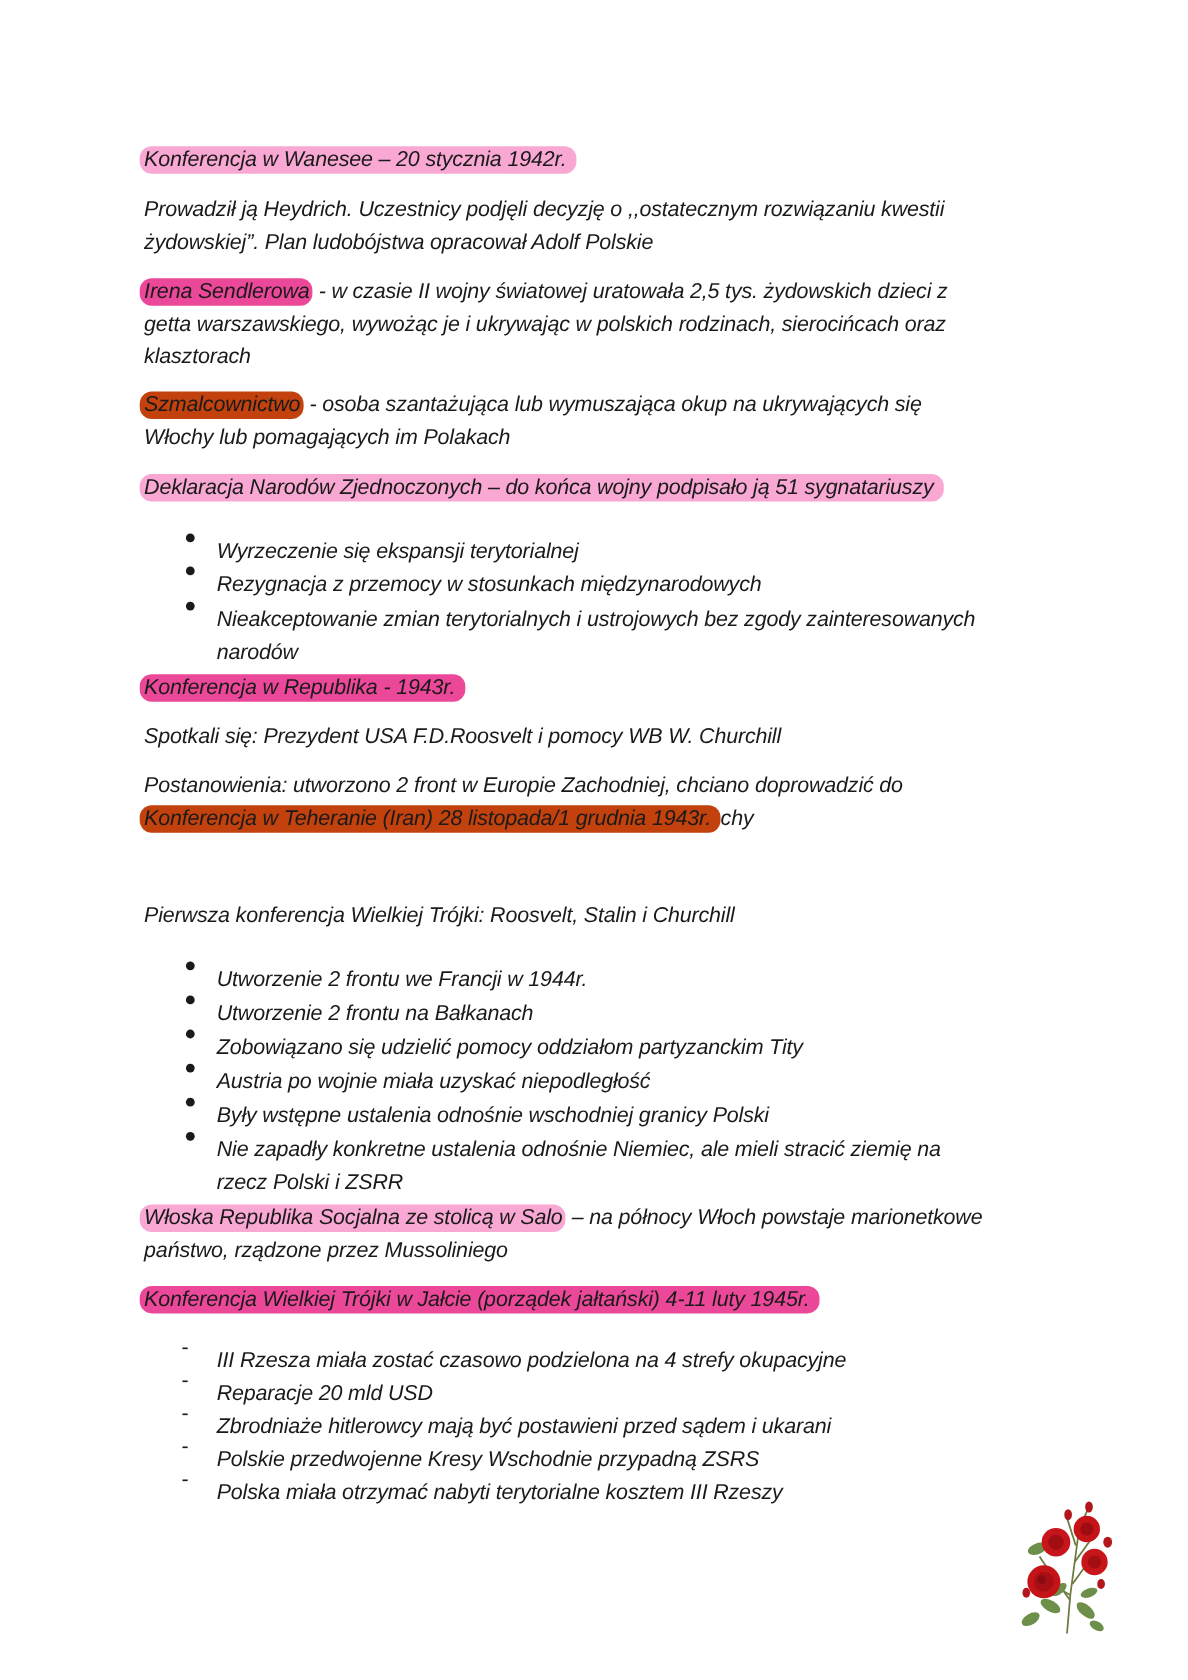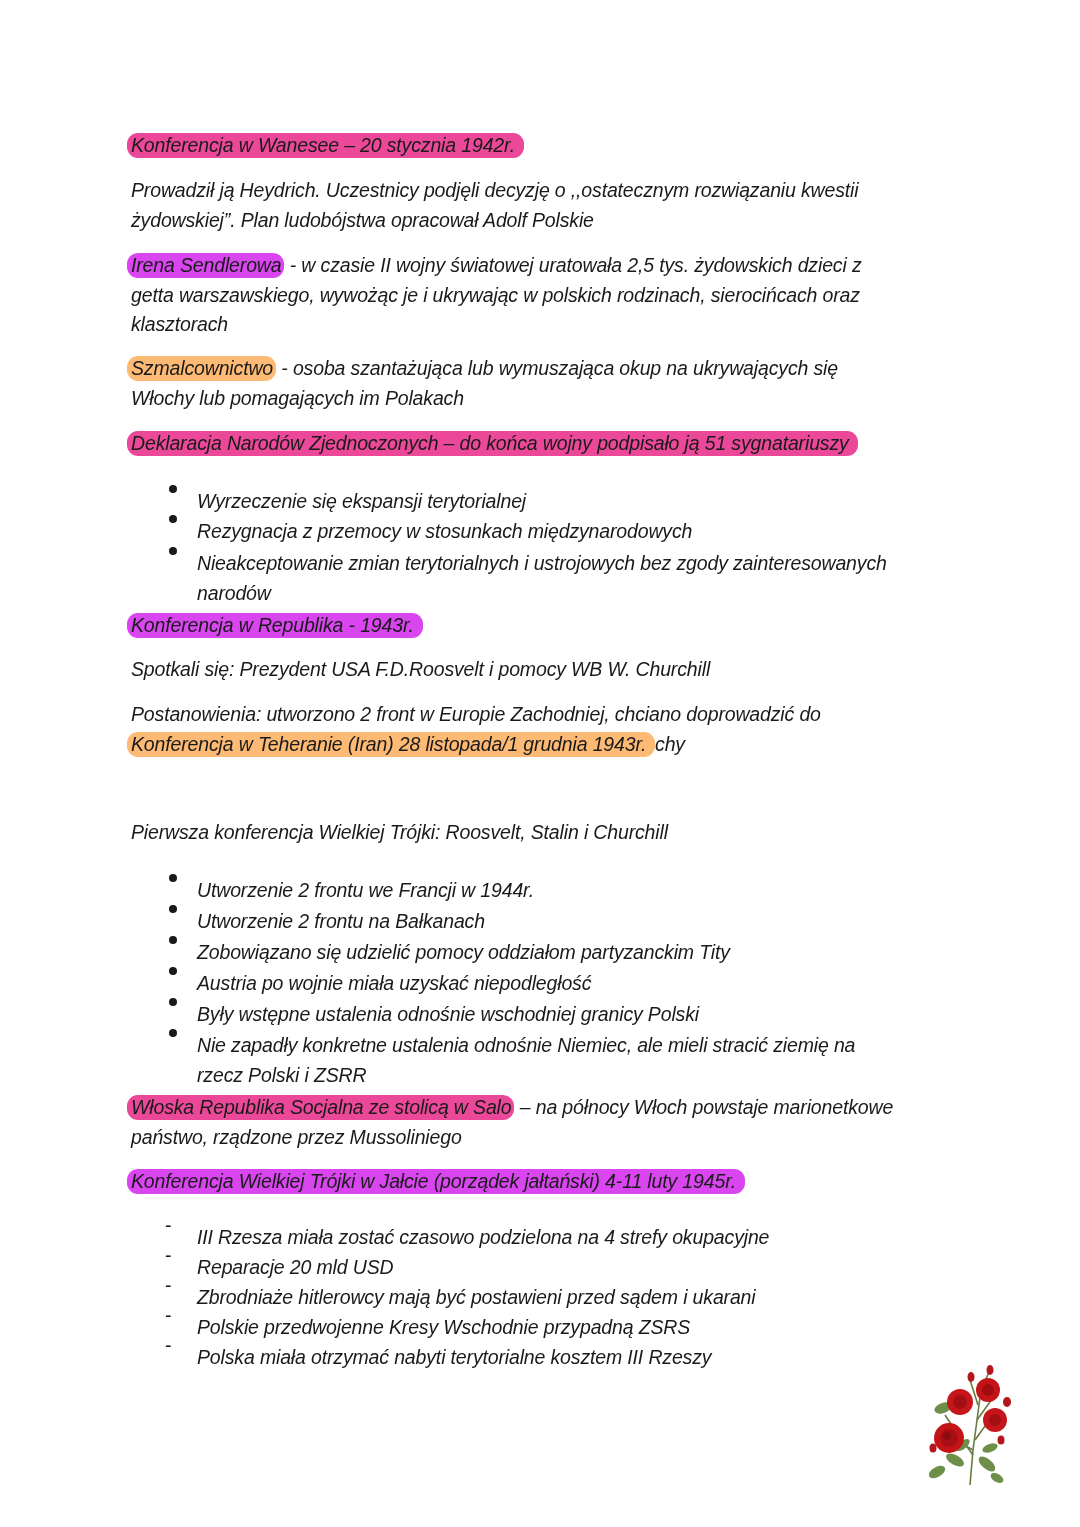--- a/index.html
+++ b/index.html
@@ -29,23 +29,23 @@
     left: 0;
     white-space: nowrap;
     line-height: 30px;
     height: 30px;
   }
   .hl {
     border-radius: 11px;
     padding: 1px 9px 2px 4px;
     margin-left: -4px;
   }
-  .hl-pink { background: #ec4899; }
-  .hl-red { background: #fdba74; }
-  .hl-gold { background: #d946ef; }
+  .hl-pink { background: #f9a8d4; }
+  .hl-red { background: #c2410c; }
+  .hl-gold { background: #ec4899; }
   .hl-tight { padding-right: 3px; }
   .bullet-row {
     position: absolute;
     left: 0;
     white-space: nowrap;
     line-height: 30px;
     height: 30px;
   }
   .bullet {
     position: absolute;

